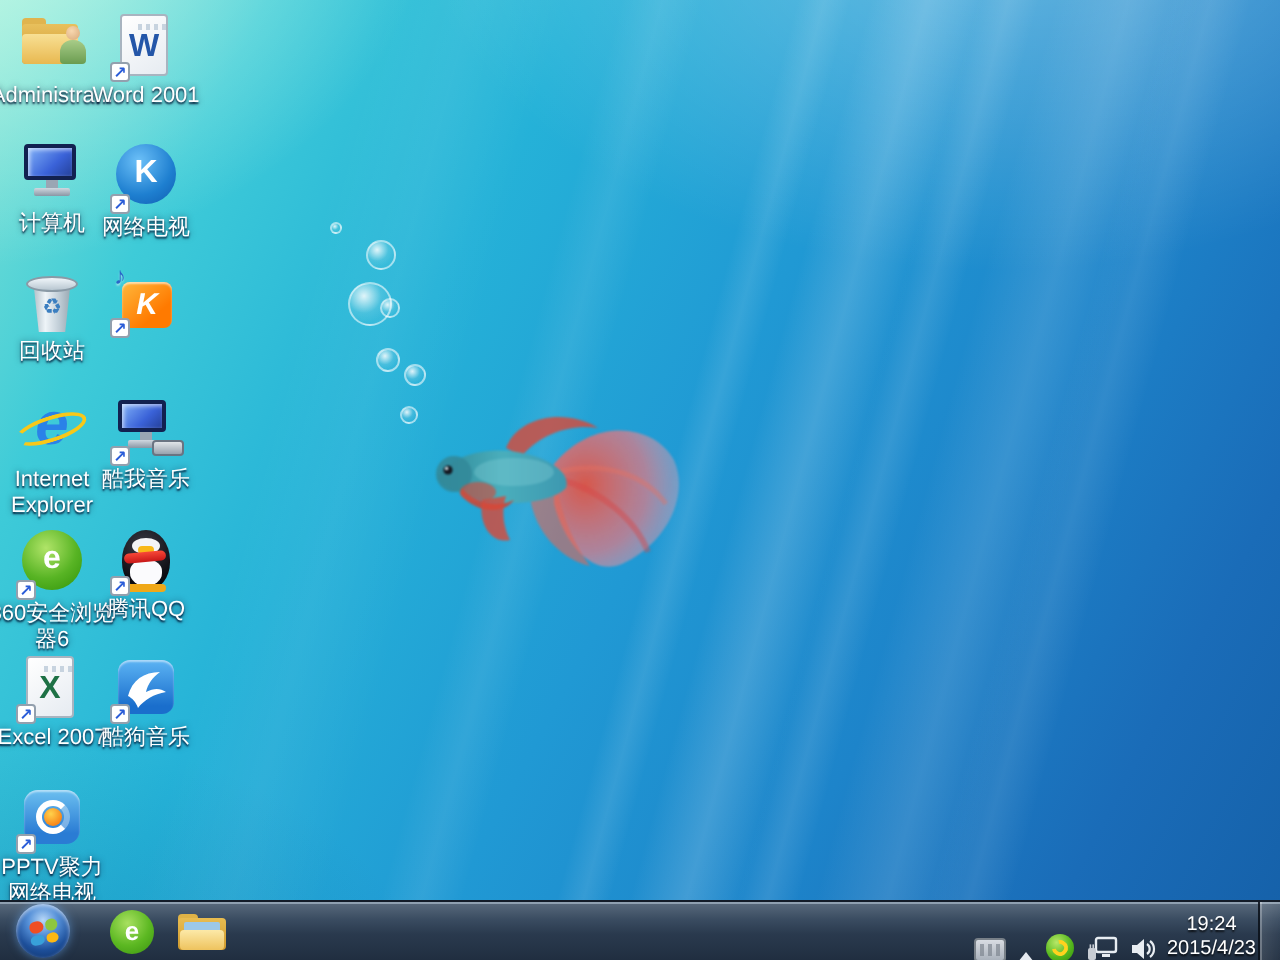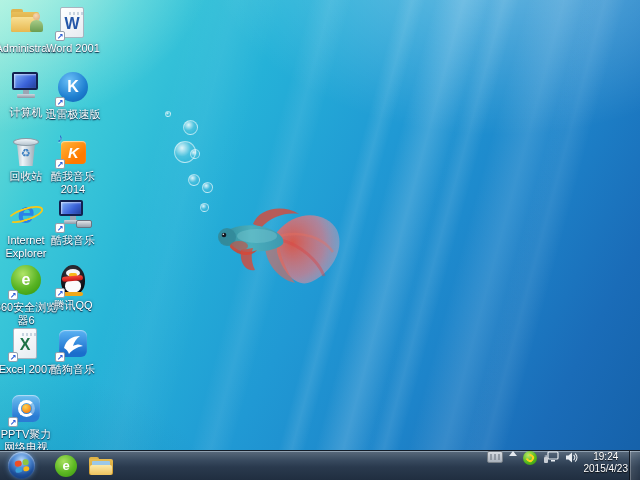--- a/index.html
+++ b/index.html
@@ -96,21 +96,21 @@
   .flag i{border-radius:45% 55% 50% 50%;}
   .f1{background:#ef4e23;} .f2{background:#8dc63f;} .f3{background:#38a0da;} .f4{background:#fdb813;}
   .tb360{position:absolute;left:55px;top:4px;width:22px;height:22px;border-radius:50%;cursor:pointer;
          background:radial-gradient(circle at 40% 30%,#a8e060,#5cb822 55%,#3a9210);
          color:#fff;font-weight:bold;font-size:13px;line-height:22px;text-align:center;}
   .tbexp{position:absolute;left:89px;top:6px;width:24px;height:19px;cursor:pointer;}
   .xp-back{position:absolute;left:0;top:2px;width:24px;height:16px;background:linear-gradient(#e8bc50,#cf9a2e);border-radius:2px;}
   .xp-tab{position:absolute;left:0;top:0;width:10px;height:4px;background:#dfb246;border-radius:2px 2px 0 0;}
   .xp-paper{position:absolute;left:3px;top:4px;width:18px;height:6px;background:#9cc8e8;border-radius:1px;}
   .xp-front{position:absolute;left:1px;top:8px;width:22px;height:10px;background:linear-gradient(#fce9a8,#eec35e);border-radius:2px;}
-  .tray{position:absolute;right:12px;top:0;height:30px;display:flex;align-items:flex-start;gap:6px;}
+  .tray{position:absolute;right:12px;top:0;height:30px;display:flex;align-items:flex-end;gap:6px;}
   .kbd{width:14px;height:10px;background:linear-gradient(#d8dce2,#aab2bc);border:1px solid #788088;border-radius:2px;position:relative;cursor:pointer;}
   .kbd::after{content:"";position:absolute;left:2px;top:2px;right:2px;bottom:2px;
               background:repeating-linear-gradient(90deg,#7e8690 0 2px,transparent 2px 4px);opacity:.7;}
   .chev{width:0;height:0;border-left:4px solid transparent;border-right:4px solid transparent;border-bottom:5px solid #e4e9ef;cursor:pointer;}
   .s360{width:14px;height:14px;border-radius:50%;position:relative;cursor:pointer;
         background:radial-gradient(circle at 38% 30%,#b8e868,#56b81e 55%,#2e8c0a);}
   .s360::after{content:"";position:absolute;left:3px;top:3px;width:8px;height:8px;border-radius:50%;box-sizing:border-box;
                border:2px solid #ffd21e;border-left-color:transparent;transform:rotate(35deg);}
   .trayicon{cursor:pointer;display:flex;align-items:center;}
   .clock{color:#fff;font-size:10px;line-height:12px;text-align:center;cursor:pointer;text-shadow:0 1px 1px rgba(0,0,0,.8);}
@@ -243,30 +243,29 @@
       <div class="sc">↗</div>
     </div>
     <div class="lbl">Word 2001</div>
   </div>
 
   <div class="dicon" style="left:41px;top:70px;">
     <div class="art">
       <div class="ball kugou">K</div>
       <div class="sc">↗</div>
     </div>
-    <div class="lbl">迅雷极速版</div>
+    <div class="lbl">网络电视</div>
   </div>
 
   <div class="dicon" style="left:41px;top:134px;">
     <div class="art">
       <div class="kw-box">K</div>
       <div class="kw-note">♪</div>
       <div class="sc">↗</div>
     </div>
-    <div class="lbl">酷我音乐 2014</div>
   </div>
 
   <div class="dicon" style="left:41px;top:198px;">
     <div class="art">
       <div class="mon-scr" style="width:24px;height:16px;"></div>
       <div class="mon-neck" style="top:18px;"></div>
       <div class="mon-base" style="top:22px;width:16px;"></div>
       <div class="modem"></div>
       <div class="sc">↗</div>
     </div>

